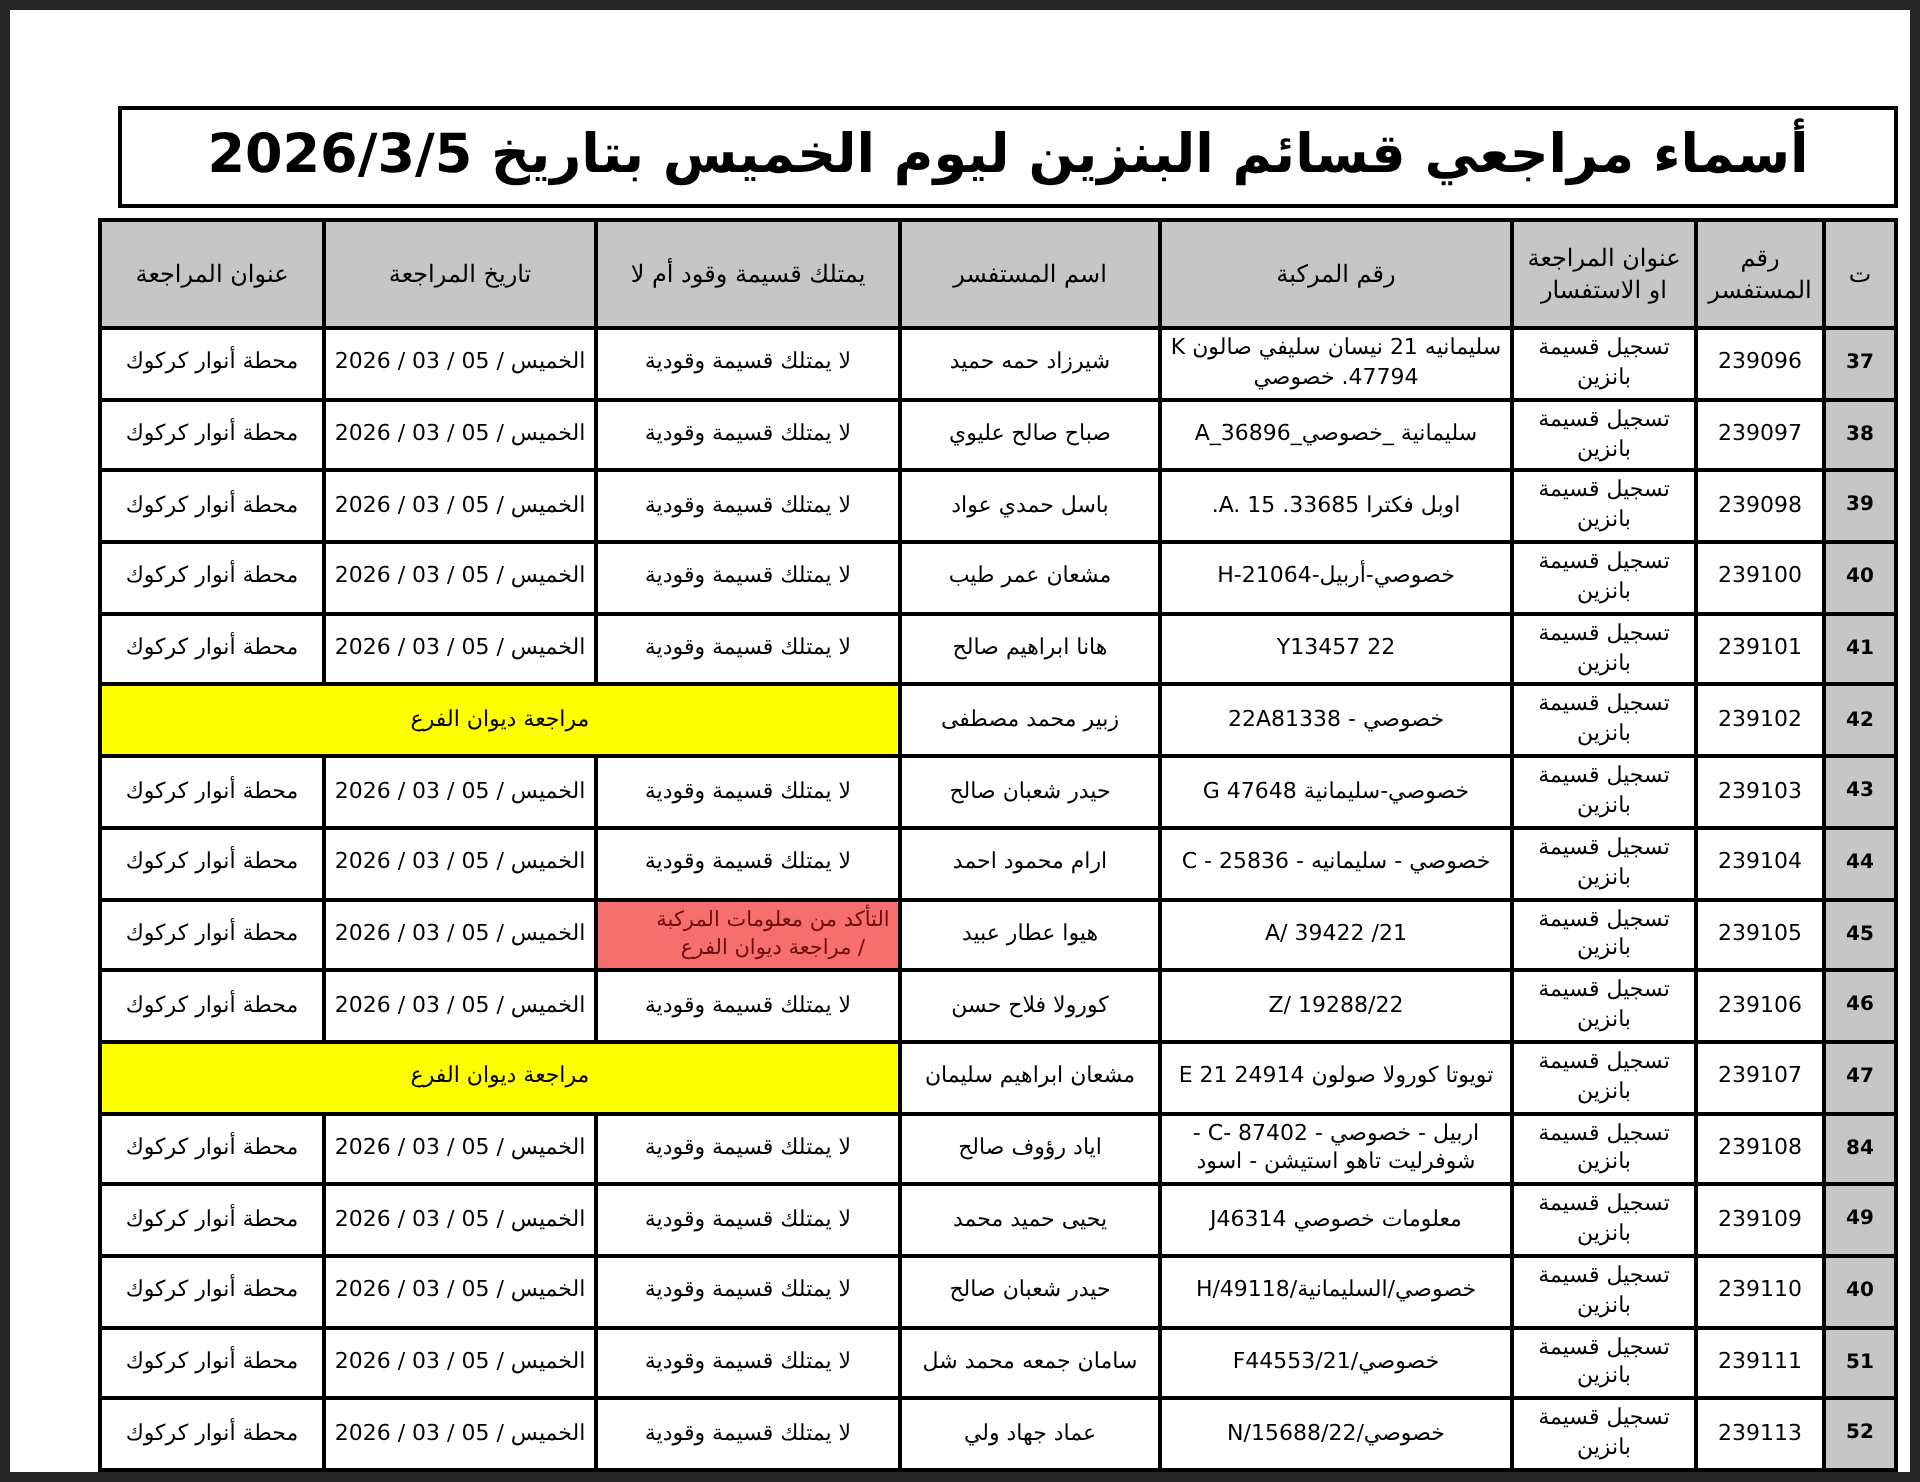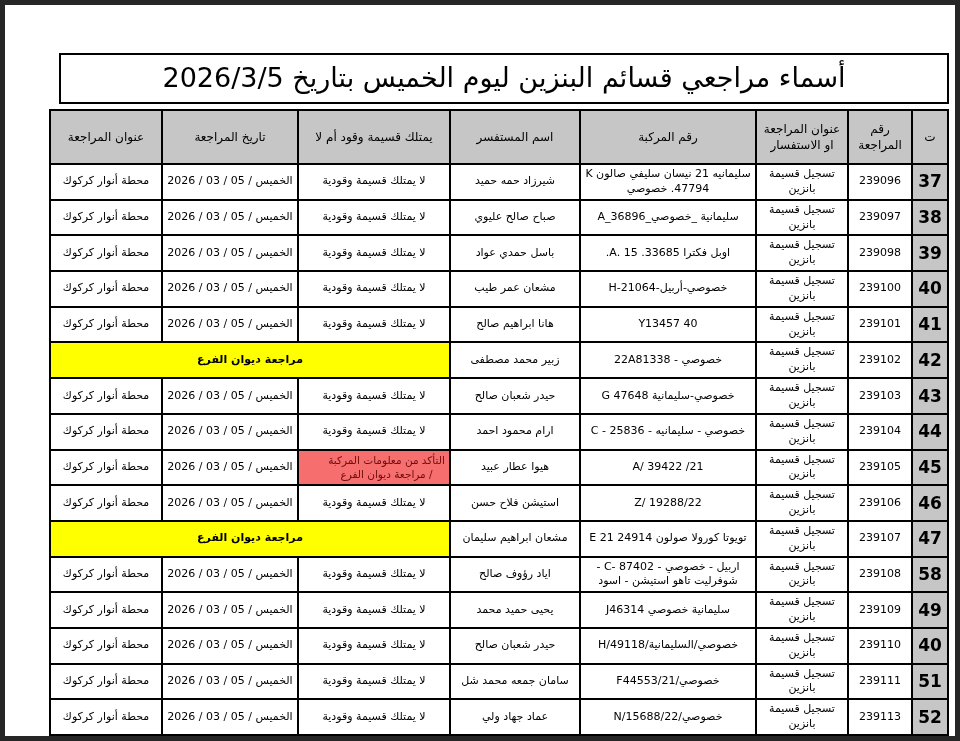--- a/index.html
+++ b/index.html
@@ -19,21 +19,21 @@
     overflow:hidden;
     direction:rtl;
   }
   .content{
     padding:48px 6px 0 54px; 
   }
   .title-box{
     border:2px solid var(--border);
     text-align:center;
     font-size:27px;
-    font-weight:normal;
+    font-weight:bold;
     padding:7px 4px 9px;
     margin-bottom:5px;
     letter-spacing:0;
   }
   table{
     width:100%;
     border-collapse:collapse;
     table-layout:fixed;
   }
   th,td{
@@ -49,25 +49,25 @@
   thead th{
     background:var(--header-bg);
     font-weight:normal;
     font-size:12px;
     height:48px;
   }
   tbody td{height:24px;}
   td.col-seq{
     background:var(--header-bg);
     font-weight:bold;
-    font-size:17px;
+    font-size:10px;
   }
   td.cell-yellow{
     background:var(--yellow);
-    font-weight:bold;
+    font-weight:normal;
   }
   td.cell-red{
     background:var(--red);
     color:#6d0f0f;
     font-size:10.5px;
     padding-left:28px;
   }
   
   col.c-seq{width:36px;}
   col.c-no{width:64px;}
@@ -92,21 +92,21 @@
         <col class="c-title">
         <col class="c-vehicle">
       <col class="c-name">
         <col class="c-voucher">
         <col class="c-date">
         <col class="c-address">
     </colgroup>
     <thead>
       <tr>
         <th>ت</th>
-        <th>رقم المراجعة</th>
+        <th>رقم المستفسر</th>
         <th>عنوان المراجعة او الاستفسار</th>
         <th>رقم المركبة</th>
         <th>اسم المستفسر</th>
         <th>يمتلك قسيمة وقود أم لا</th>
         <th>تاريخ المراجعة</th>
         <th>عنوان المراجعة</th>
       </tr>
     </thead>
     <tbody>
         <tr>
@@ -146,21 +146,21 @@
           <td class="col-vehicle">خصوصي-أربيل-H-21064</td>
           <td class="col-name">مشعان عمر طيب</td>
           <td class="col-voucher">لا يمتلك قسيمة وقودية</td>
           <td class="col-date">الخميس / 05 / 03 / 2026</td>
           <td class="col-address">محطة أنوار كركوك</td>
         </tr>
         <tr>
           <td class="col-seq">41</td>
           <td class="col-no">239101</td>
           <td class="col-title">تسجيل قسيمة بانزين</td>
-          <td class="col-vehicle">Y13457 40</td>
+          <td class="col-vehicle">Y13457 22</td>
           <td class="col-name">هانا ابراهيم صالح</td>
           <td class="col-voucher">لا يمتلك قسيمة وقودية</td>
           <td class="col-date">الخميس / 05 / 03 / 2026</td>
           <td class="col-address">محطة أنوار كركوك</td>
         </tr>
         <tr>
           <td class="col-seq">42</td>
           <td class="col-no">239102</td>
           <td class="col-title">تسجيل قسيمة بانزين</td>
           <td class="col-vehicle">خصوصي - 22A81338</td>
@@ -195,48 +195,48 @@
           <td class="col-name">هيوا عطار عبيد</td>
           <td class="col-voucher cell-red">التأكد من معلومات المركبة / مراجعة ديوان الفرع</td>
           <td class="col-date">الخميس / 05 / 03 / 2026</td>
           <td class="col-address">محطة أنوار كركوك</td>
         </tr>
         <tr>
           <td class="col-seq">46</td>
           <td class="col-no">239106</td>
           <td class="col-title">تسجيل قسيمة بانزين</td>
           <td class="col-vehicle">22/Z/ 19288</td>
-          <td class="col-name">استيشن فلاح حسن</td>
+          <td class="col-name">كورولا فلاح حسن</td>
           <td class="col-voucher">لا يمتلك قسيمة وقودية</td>
           <td class="col-date">الخميس / 05 / 03 / 2026</td>
           <td class="col-address">محطة أنوار كركوك</td>
         </tr>
         <tr>
           <td class="col-seq">47</td>
           <td class="col-no">239107</td>
           <td class="col-title">تسجيل قسيمة بانزين</td>
           <td class="col-vehicle">تويوتا كورولا صولون 24914 E 21</td>
           <td class="col-name">مشعان ابراهيم سليمان</td>
           <td class="cell-yellow" colspan="3">مراجعة ديوان الفرع</td>
         </tr>
         <tr>
-          <td class="col-seq">58</td>
+          <td class="col-seq">84</td>
           <td class="col-no">239108</td>
           <td class="col-title">تسجيل قسيمة بانزين</td>
           <td class="col-vehicle">اربيل - خصوصي - C- 87402 - شوفرليت تاهو استيشن - اسود</td>
           <td class="col-name">اياد رؤوف صالح</td>
           <td class="col-voucher">لا يمتلك قسيمة وقودية</td>
           <td class="col-date">الخميس / 05 / 03 / 2026</td>
           <td class="col-address">محطة أنوار كركوك</td>
         </tr>
         <tr>
           <td class="col-seq">49</td>
           <td class="col-no">239109</td>
           <td class="col-title">تسجيل قسيمة بانزين</td>
-          <td class="col-vehicle">سليمانية خصوصي J46314</td>
+          <td class="col-vehicle">معلومات خصوصي J46314</td>
           <td class="col-name">يحيى حميد محمد</td>
           <td class="col-voucher">لا يمتلك قسيمة وقودية</td>
           <td class="col-date">الخميس / 05 / 03 / 2026</td>
           <td class="col-address">محطة أنوار كركوك</td>
         </tr>
         <tr>
           <td class="col-seq">40</td>
           <td class="col-no">239110</td>
           <td class="col-title">تسجيل قسيمة بانزين</td>
           <td class="col-vehicle">خصوصي/السليمانية/H/49118</td>

